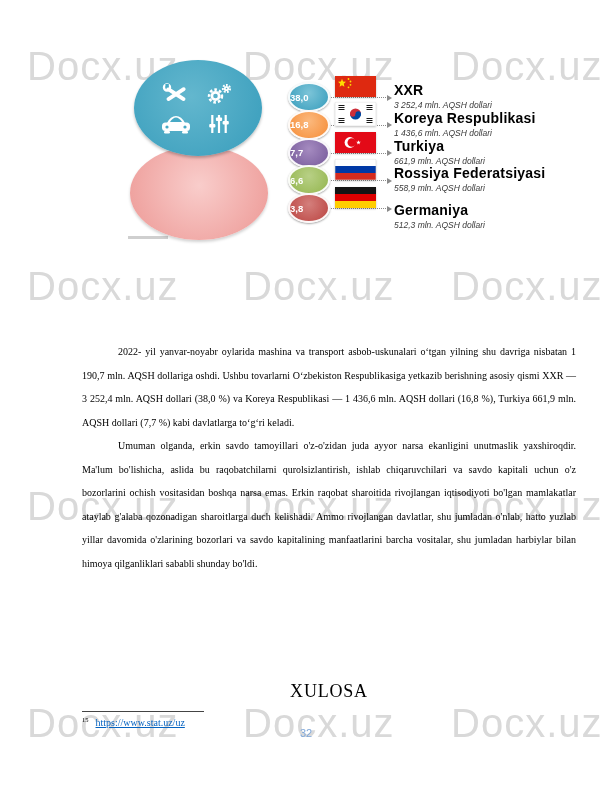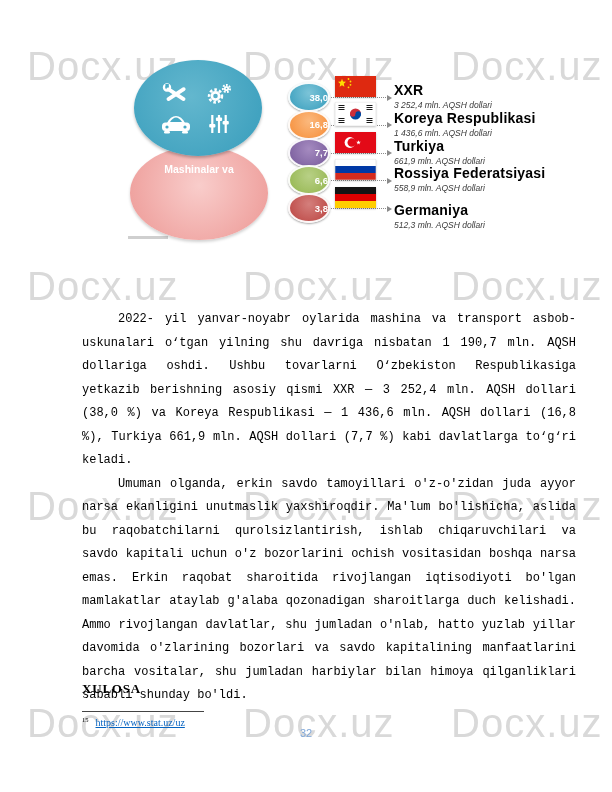--- a/index.html
+++ b/index.html
@@ -20,41 +20,41 @@
       box-shadow:0 2px 3px rgba(0,0,0,.25);z-index:2;}
   .icon-grid{position:absolute;left:32px;top:24px;width:78px;height:58px;z-index:3;
       display:grid;grid-template-columns:1fr 1fr;gap:3px 8px;align-items:center;justify-items:center;}
   .pink-label{position:absolute;left:4px;top:104px;width:138px;z-index:3;text-align:center;
       font-family:"Liberation Sans",sans-serif;font-weight:bold;font-size:10.5px;
       line-height:15.5px;color:#fff;}
   .artifact-bar{position:absolute;left:2px;top:178px;width:40px;height:3px;background:#cfcfcf;z-index:0;}
 
   .bubble{position:absolute;left:162px;width:38px;height:26px;border-radius:50%;
       border:2px solid rgba(255,255,255,.95);box-shadow:0 1px 2px rgba(0,0,0,.35);
-      display:flex;align-items:center;justify-content:flex-end;z-index:3;}
+      display:flex;align-items:center;justify-content:flex-start;z-index:3;}
   .bubble span{color:#fff;font-family:"Liberation Sans",sans-serif;font-weight:bold;font-size:9.5px;}
   .dotline{position:absolute;left:200px;width:64px;height:0;border-top:1px dotted #8a8a8a;z-index:1;}
   .dotline i{position:absolute;right:-2px;top:-3.5px;width:0;height:0;border-left:5px solid #8a8a8a;
       border-top:3px solid transparent;border-bottom:3px solid transparent;}
   .flag{position:absolute;left:209px;width:41px;z-index:2;box-shadow:0 1px 2px rgba(0,0,0,.25);
       line-height:0;background:#fff;}
   .entry-label{position:absolute;left:268px;z-index:2;font-family:"Liberation Sans",sans-serif;white-space:nowrap;}
   .entry-label .name{font-weight:bold;font-size:14px;color:#000;letter-spacing:.2px;}
   .entry-label .value{font-style:italic;font-size:8.5px;color:#3a3a3a;margin-top:2px;}
 
   
   .caption{position:absolute;left:82px;top:246px;width:494px;z-index:2;text-align:center;
       font-weight:bold;font-size:13.8px;line-height:23px;color:#000;}
   .caption sup{font-size:8px;}
-  .body-text{position:absolute;left:82px;top:308px;width:494px;z-index:2;
-      font-size:12px;line-height:23.5px;text-align:justify;color:#000;font-family:Liberation Mono, monospace;}
+  .body-text{position:absolute;left:82px;top:340px;width:494px;z-index:2;
+      font-size:10px;line-height:23.5px;text-align:justify;color:#000;}
   .body-text p{margin:0;text-indent:36px;}
 
-  .conclusion{position:absolute;left:82px;top:681px;width:494px;z-index:2;
-      font-weight:bold;font-size:13px;letter-spacing:.8px;color:#000;}
+  .conclusion{position:absolute;left:82px;top:681px;width:494px;z-index:2;text-align:center;
+      font-weight:normal;font-size:18px;letter-spacing:.8px;color:#000;}
 
   .footnote-sep{position:absolute;left:82px;top:711px;width:122px;border-top:1.4px solid #444;z-index:2;}
   .footnote{position:absolute;left:82px;top:716px;z-index:2;font-size:10px;color:#000;}
   .footnote sup{font-size:6.5px;}
   .footnote a{color:#0563c1;text-decoration:underline;margin-left:7px;}
   .page-num{position:absolute;left:0;top:727px;width:612px;z-index:2;text-align:center;
       font-family:"Liberation Sans",sans-serif;font-size:11px;color:#7fa7d9;}
 </style>
 </head>
 <body>
@@ -118,21 +118,20 @@
             <rect x="16.6" y="2" width="2.2" height="18"></rect>
             <rect x="1.2" y="11" width="6.2" height="3.6" rx="1"></rect>
             <rect x="7.9" y="4.5" width="6.2" height="3.6" rx="1"></rect>
             <rect x="14.6" y="8" width="6.2" height="3.6" rx="1"></rect>
           </g>
         </svg>
       </span>
     </div>
 
     <div class="pink-label">
-      <div>Mashinalar va</div>
     </div>
 
     <div class="artifact-bar"></div>
 
     <div>
     <div class="dotline" style="top: 39px;">
           <i></i>
         </div>
     <div class="bubble" style="top: 24px; background: radial-gradient(circle at 50% 35%, rgb(124, 196, 216) 0%, rgb(69, 165, 194) 78%);">
           <span>38,0</span>

